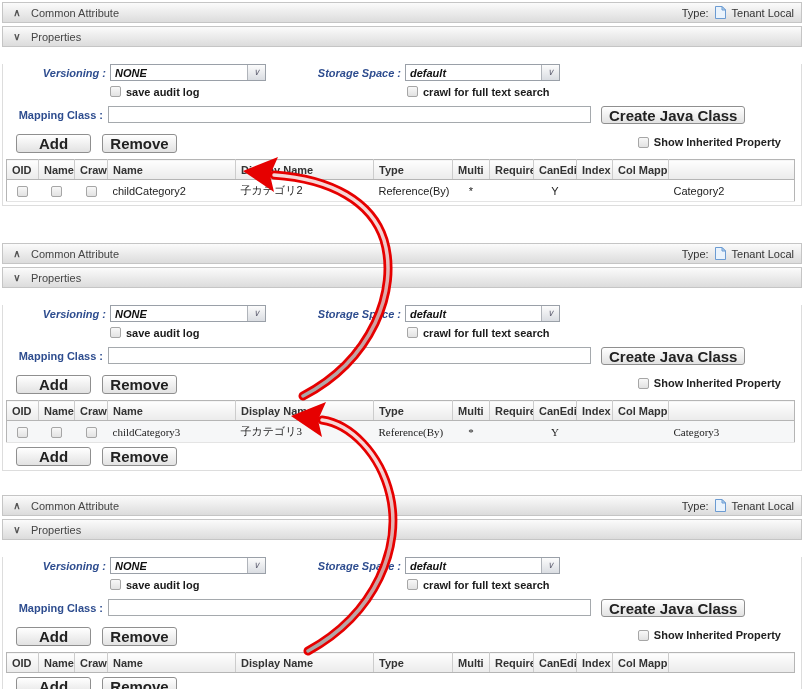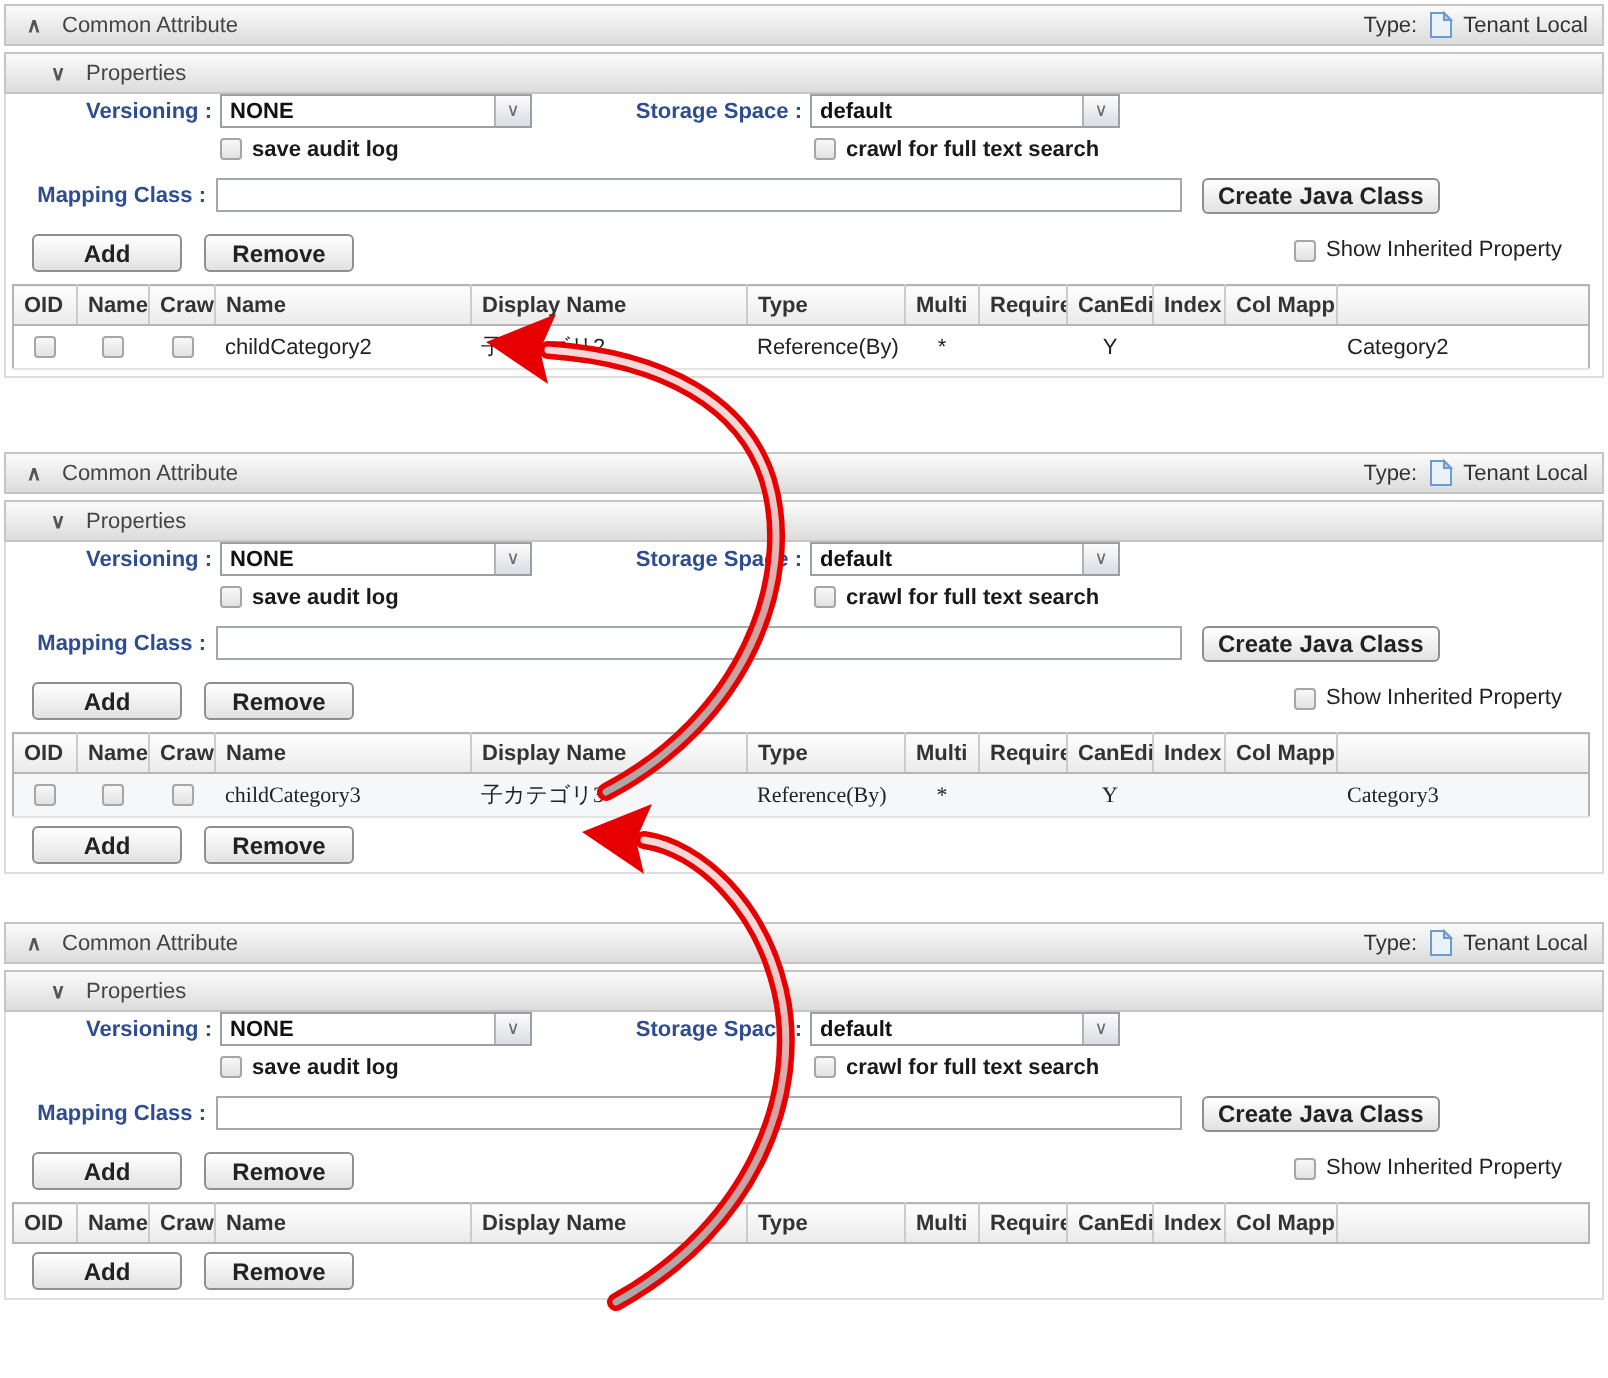--- a/index.html
+++ b/index.html
@@ -9,30 +9,30 @@
   }
   .panel{width:800px;margin-left:2px;}
   .panel.p1{margin-top:2px;}
   .panel.p2{margin-top:37px;}
   .panel.p3{margin-top:24px;}
 
   .section-bar{
     height:19px;border:1px solid #c5c5c5;background:linear-gradient(#fbfbfb,#dcdcdc);
     display:flex;align-items:center;font-weight:normal;color:#444;box-sizing:content-box;
   }
-  .section-bar.props{margin-top:3px;padding-left:12px;}
+  .section-bar.props{margin-top:3px;}
   .caret{width:28px;text-align:center;color:#555;font-size:10px;font-weight:bold;}
   .caret.up::before{content:"\2227";}
   .caret.down::before{content:"\2228";}
   .type-group{margin-left:auto;display:flex;align-items:center;gap:5px;padding-right:7px;color:#333;}
   .doc-icon{display:inline-block;line-height:0;}
 
   .panel-content{border:1px solid #ddd;border-top:none;padding-bottom:3px;position:relative;}
   .row{position:relative;}
-  .form-row{height:17px;margin-top:0;}
+  .form-row{height:17px;margin-top:17px;font-style:italic;}
   .check-row{height:13px;margin-top:5px;}
   .mapping-row{height:18px;margin-top:7px;}
   .actions-row{height:20px;margin-top:10px;}
   .bottom-actions{height:20px;margin-top:4px;position:relative;}
 
   .flabel{position:absolute;top:3px;text-align:right;color:#2e4d8f;font-weight:bold;}
   .selectbox{position:absolute;top:0;height:17px;border:1px solid #9aa0a8;background:#fff;box-sizing:border-box;}
   .selectbox .val{position:absolute;left:4px;top:2px;font-weight:bold;color:#111;}
   .selectbox .dd{
     position:absolute;right:0;top:0;bottom:0;width:17px;border-left:1px solid #b0b4ba;
@@ -47,24 +47,24 @@
   .abs{position:absolute;top:0;}
   .cblabel{position:absolute;top:0;font-weight:bold;color:#1a1a1a;text-align:right;}
 
   .text-input{
     position:absolute;top:0;height:17px;border:1px solid #a5a9ad;box-sizing:border-box;
     font-family:"Liberation Sans",sans-serif;font-size:11px;padding:0 3px;background:#fff;
   }
   .btn{
     position:absolute;top:0;height:19px;border:1px solid #8f8f8f;border-radius:3px;
     background:linear-gradient(#ffffff,#e2e2e2);font-family:"Liberation Sans",sans-serif;
-    font-size:12px;font-weight:bold;color:#222;box-sizing:border-box;padding:0;cursor:pointer;
+    font-size:15px;font-weight:bold;color:#222;box-sizing:border-box;padding:0;cursor:pointer;
   }
   .java-btn{height:18px;width:auto;padding:0 7px;}
-  .inherited{position:absolute;right:20px;top:2px;display:flex;align-items:center;gap:5px;font-weight:normal;text-align:center;}
+  .inherited{position:absolute;right:20px;top:2px;display:flex;align-items:center;gap:5px;font-weight:bold;text-align:center;}
 
   table.proptable{margin:5px 0 0 3px;width:789px;border-collapse:collapse;table-layout:fixed;border:1px solid #b5b5b5;}
   .proptable th{
     background:linear-gradient(#fefefe,#ebebeb);border-right:1px solid #ccc;border-bottom:1px solid #b5b5b5;
     padding:3px 5px;text-align:left;font-weight:bold;color:#333;height:13px;white-space:nowrap;overflow:hidden;font-size:11px;
   }
   .proptable th:last-child{border-right:none;}
   .proptable td{padding:3px 5px;height:12px;border-bottom:1px solid #e4e4e4;white-space:nowrap;overflow:hidden;background:#fff;}
   .proptable tr.alt td{background:#f6f7f8;font-family:Liberation Serif, serif;}
   .center{text-align:center !important;}

